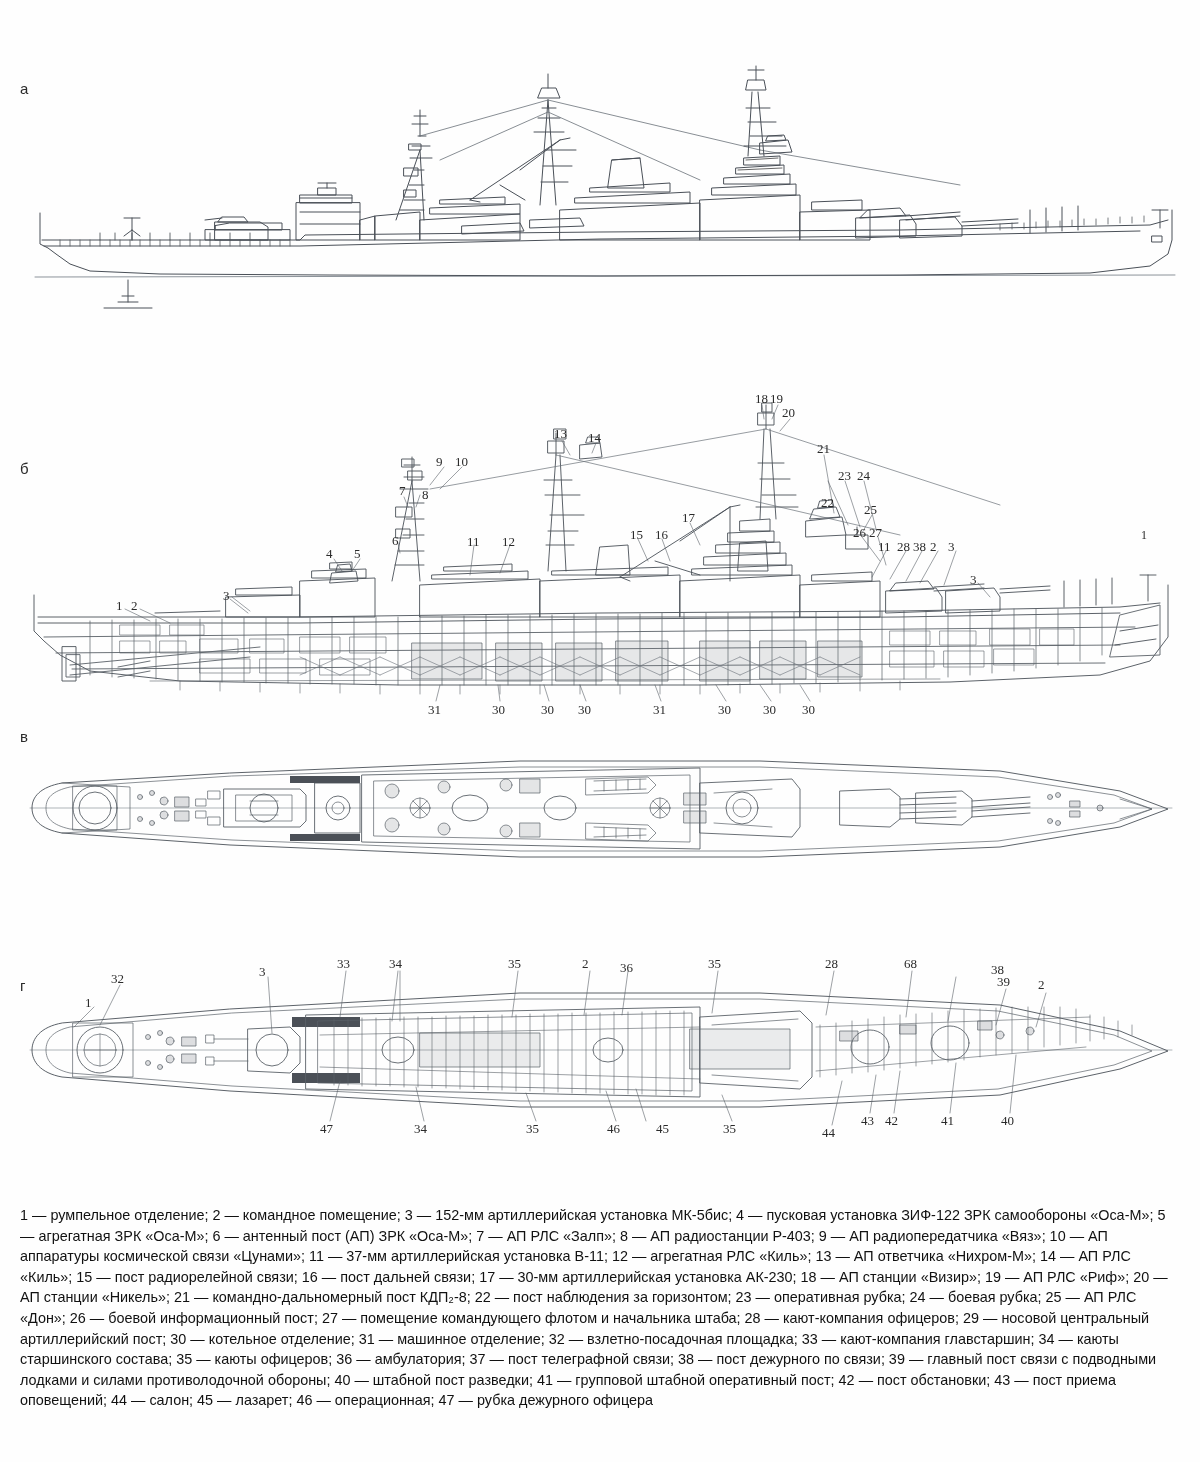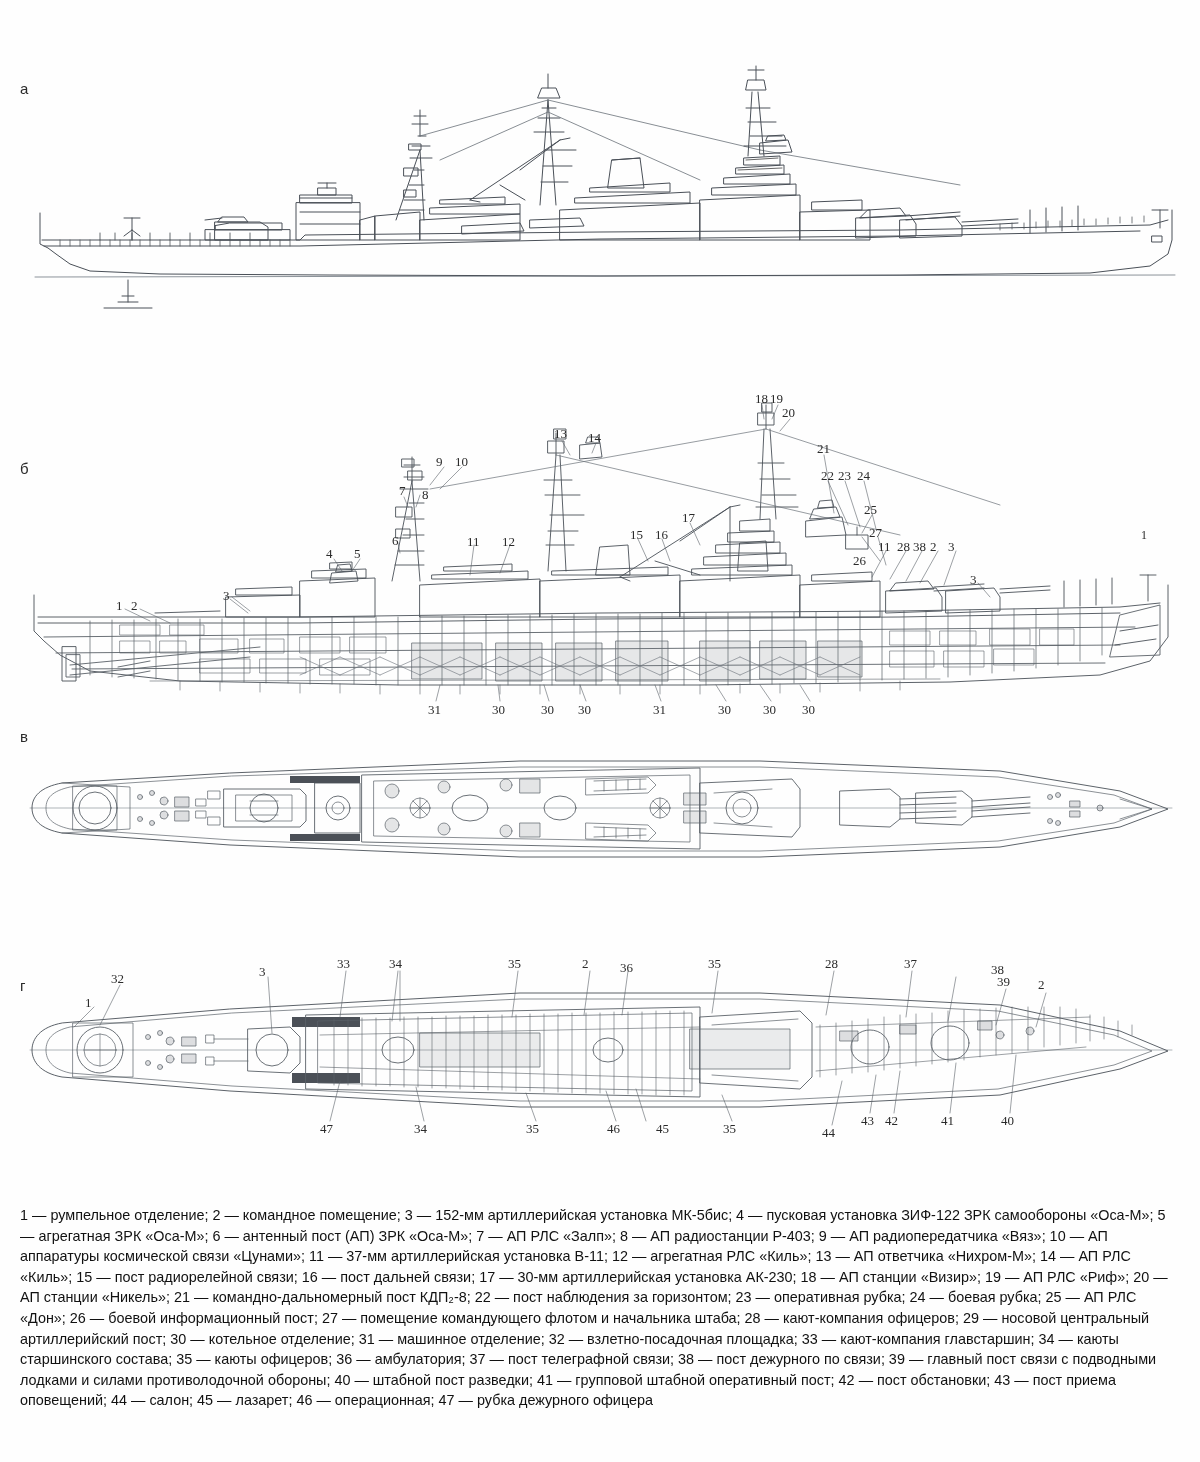--- a/index.html
+++ b/index.html
@@ -583,25 +583,25 @@
     <span class="callout" style="left:502px;top:535px;text-align:center;">12</span>
     <span class="callout" style="left:554px;top:427px;">13</span>
     <span class="callout" style="left:588px;top:431px;">14</span>
     <span class="callout" style="left:630px;top:528px;">15</span>
     <span class="callout" style="left:655px;top:528px;">16</span>
     <span class="callout" style="left:682px;top:511px;">17</span>
     <span class="callout" style="left:755px;top:392px;">18</span>
     <span class="callout" style="left:770px;top:392px;">19</span>
     <span class="callout" style="left:782px;top:406px;">20</span>
     <span class="callout" style="left:817px;top:442px;">21</span>
-    <span class="callout" style="left:821px;top:469px;">22</span>
+    <span class="callout" style="left:821px;top:496px;">22</span>
     <span class="callout" style="left:838px;top:469px;">23</span>
     <span class="callout" style="left:857px;top:469px;">24</span>
     <span class="callout" style="left:864px;top:503px;">25</span>
-    <span class="callout" style="left:853px;top:554px;text-align:center;">26</span>
+    <span class="callout" style="left:853px;top:526px;text-align:center;">26</span>
     <span class="callout" style="left:869px;top:526px;">27</span>
     <span class="callout" style="left:878px;top:540px;">11</span>
     <span class="callout" style="left:897px;top:540px;">28</span>
     <span class="callout" style="left:913px;top:540px;">38</span>
     <span class="callout" style="left:930px;top:540px;">2</span>
     <span class="callout" style="left:948px;top:540px;">3</span>
     <span class="callout small" style="left:1141px;top:529px;">1</span>
     <span class="callout" style="left:970px;top:573px;">3</span>
     <span class="callout" style="left:116px;top:599px;">1</span>
     <span class="callout" style="left:131px;top:599px;">2</span>
@@ -623,21 +623,21 @@
     <span class="callout" style="left:111px;top:972px;text-align:center;">32</span>
     <span class="callout" style="left:85px;top:996px;">1</span>
     <span class="callout" style="left:259px;top:965px;">3</span>
     <span class="callout" style="left:337px;top:957px;">33</span>
     <span class="callout" style="left:389px;top:957px;">34</span>
     <span class="callout" style="left:508px;top:957px;">35</span>
     <span class="callout" style="left:582px;top:957px;">2</span>
     <span class="callout" style="left:620px;top:961px;">36</span>
     <span class="callout" style="left:708px;top:957px;">35</span>
     <span class="callout" style="left:825px;top:957px;">28</span>
-    <span class="callout" style="left:904px;top:957px;">37</span>
+    <span class="callout" style="left:904px;top:957px;">68</span>
     <span class="callout" style="left:991px;top:963px;">38</span>
     <span class="callout" style="left:997px;top:975px;">39</span>
     <span class="callout" style="left:1038px;top:978px;">2</span>
   </div>
 
   <div>
     <span class="callout" style="left:320px;top:1122px;">47</span>
     <span class="callout" style="left:414px;top:1122px;">34</span>
     <span class="callout" style="left:526px;top:1122px;">35</span>
     <span class="callout" style="left:607px;top:1122px;">46</span>

